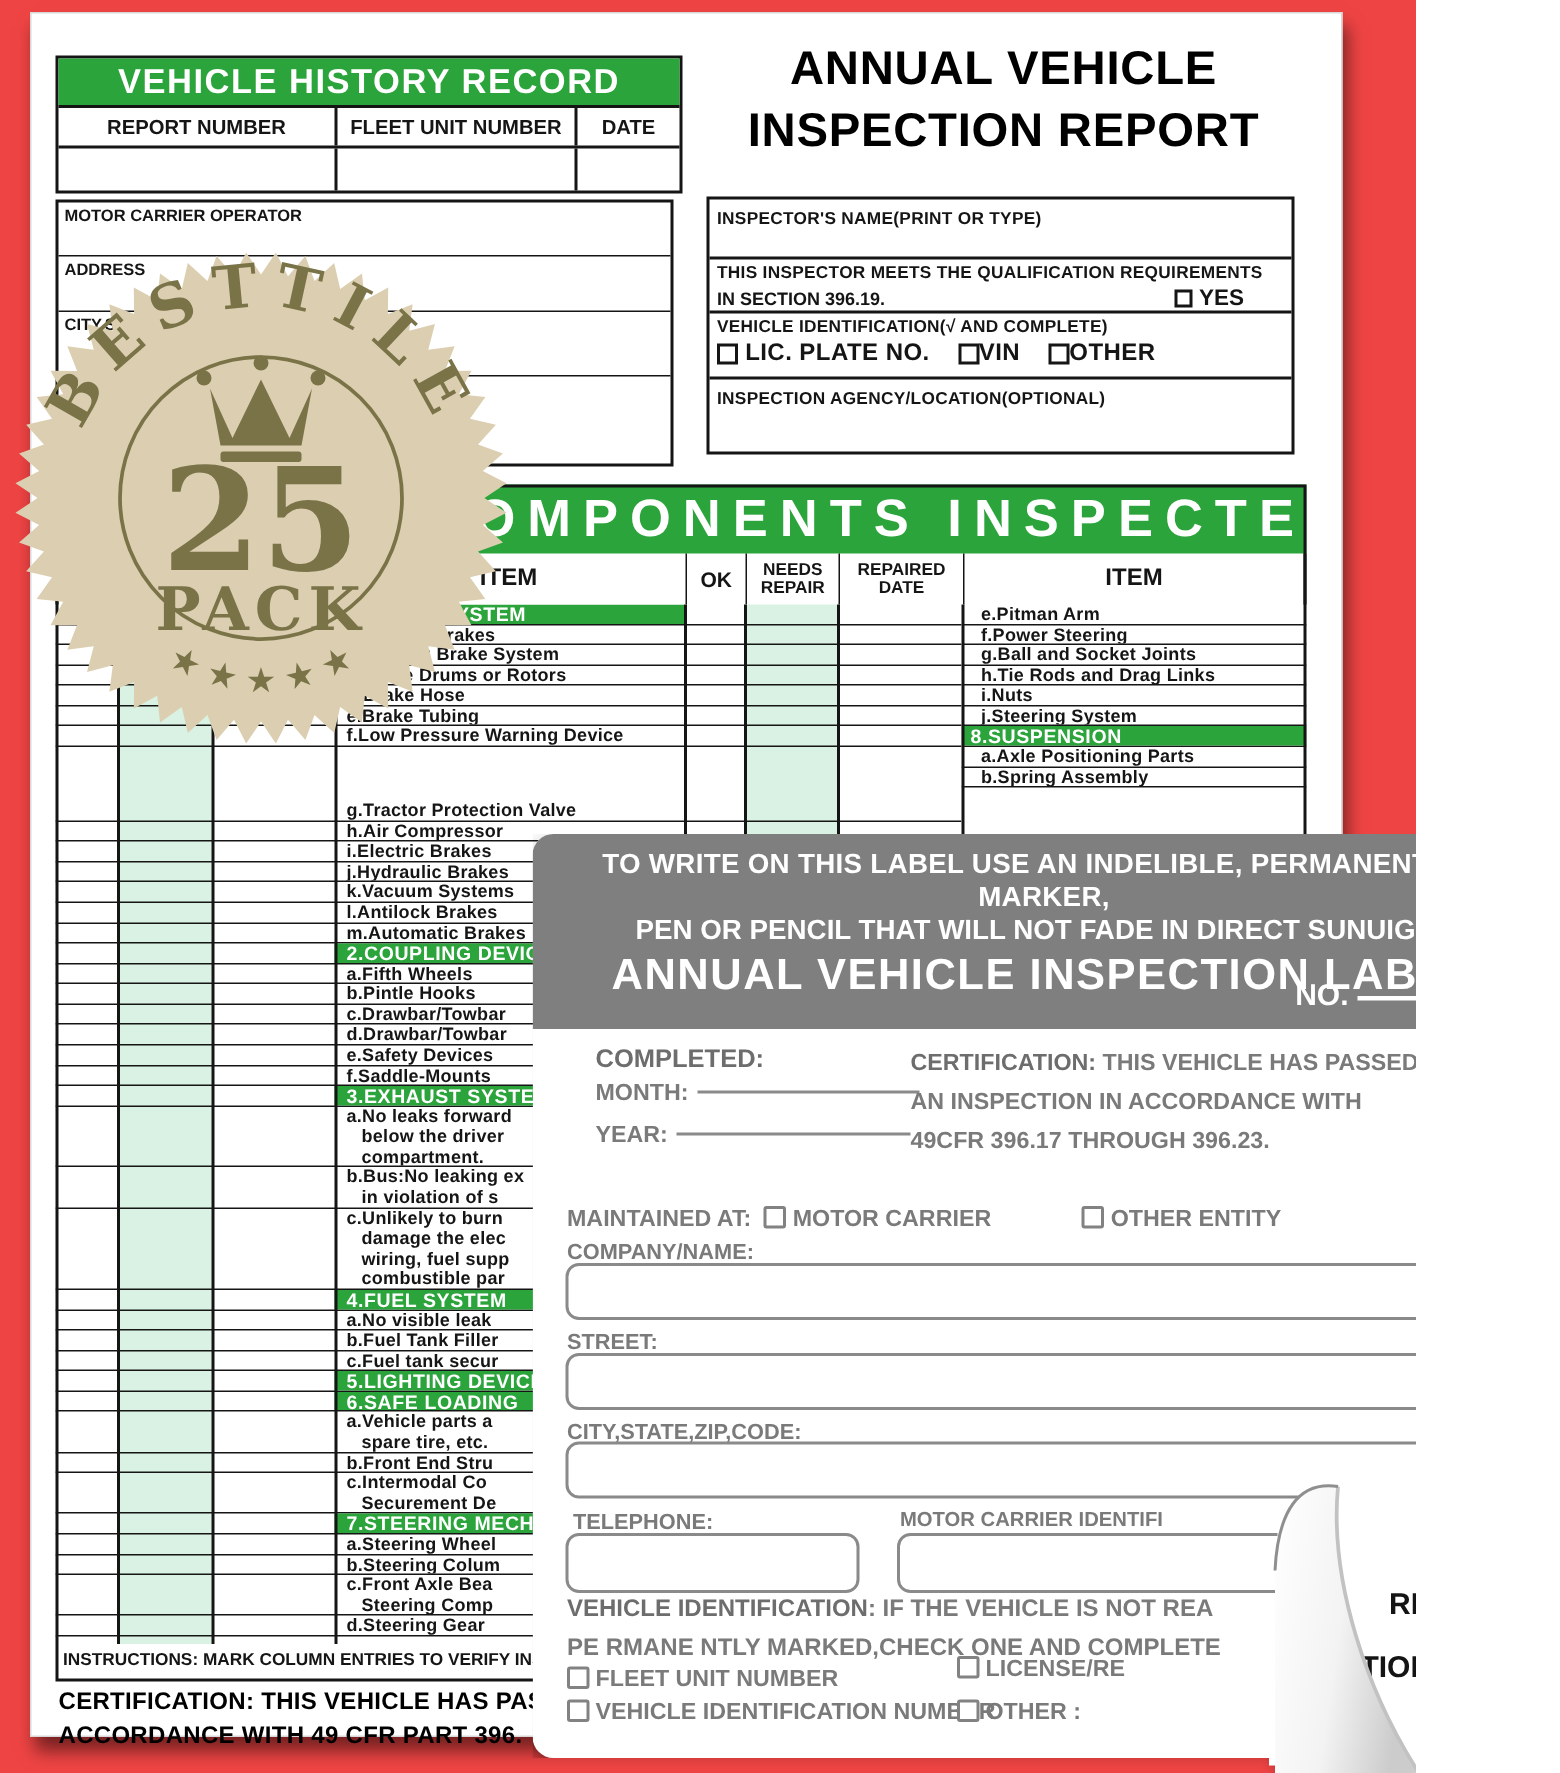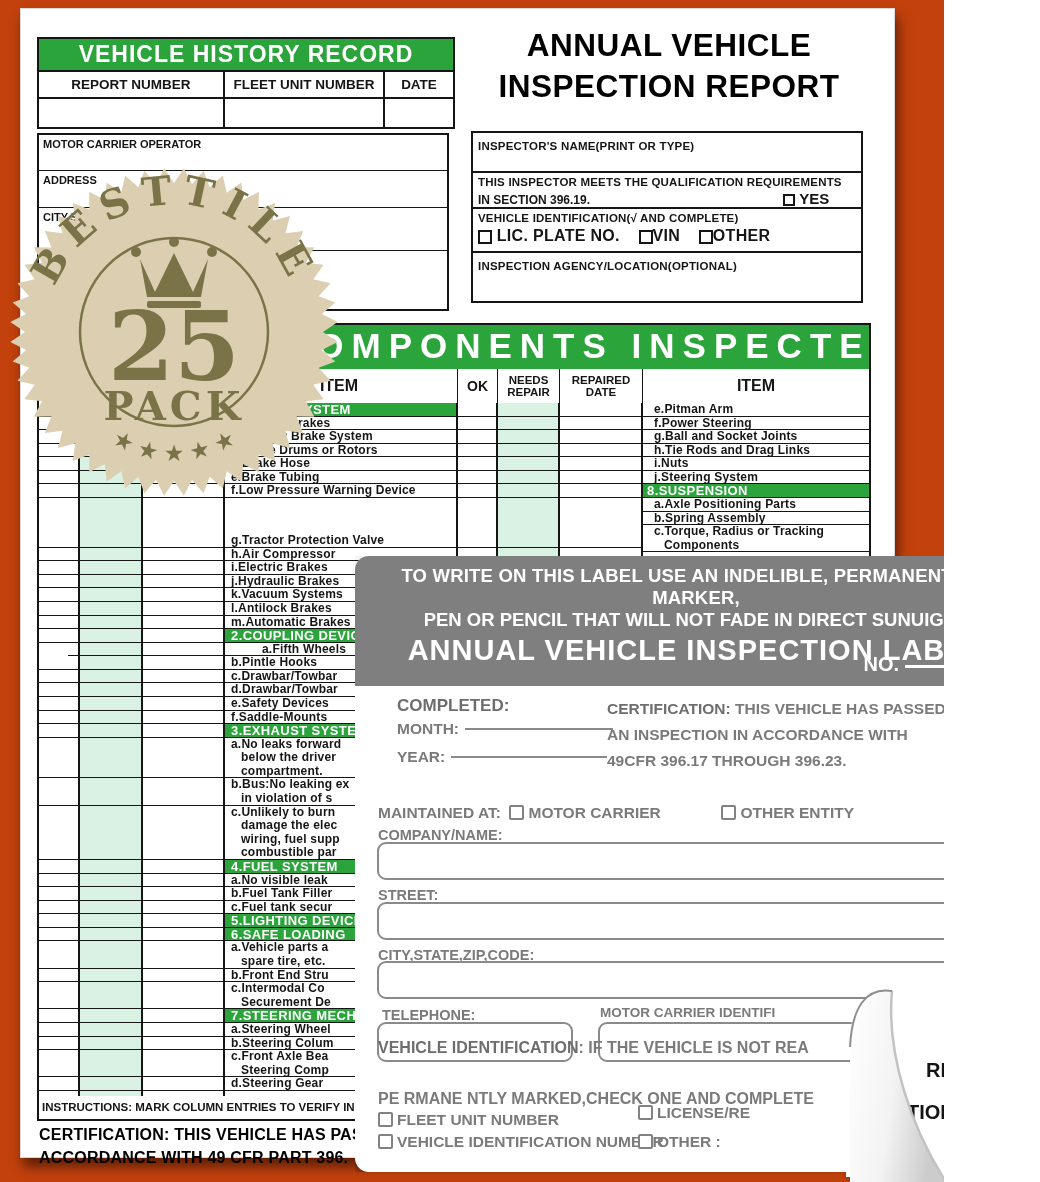--- a/index.html
+++ b/index.html
@@ -1,21 +1,21 @@
 <!DOCTYPE html>
 <html style="--banner-green: #2ca43c; --cell-green: #d9f2e3; --badge-tan: #dccfb1; --badge-olive: #7a7348; --label-gray: #7f7f7f; --label-ink: #7a7a7a; --ink: #151515;"><head>
 <meta charset="utf-8">
 <style>
   :root{
     --banner-green:#2ca43c; --cell-green:#d9f2e3; --badge-tan:#dccfb1; --badge-olive:#7a7348;
     --label-gray:#7f7f7f; --label-ink:#7a7a7a; --ink:#151515;
   }
   *{box-sizing:border-box;margin:0;padding:0}
   body{background:#fff;font-family:"Liberation Sans",sans-serif}
-  #stage{position:relative;width:944px;height:1182px;background:#c2410c;overflow:hidden}
+  #stage{position:relative;width:944px;height:1182px;background:#ef4444;overflow:hidden}
 
   
   #report{position:absolute;left:20px;top:8px;width:875px;height:1150px;background:#fff;
     border:1px solid #d8d8d8;box-shadow:3px 9px 11px rgba(0,0,0,.5);z-index:1;color:var(--ink)}
   .abs{position:absolute}
 
   
   #vhr{left:16px;top:28px;width:418px;border:2.5px solid var(--ink)}
   #vhr .vhr-title{background:var(--banner-green);color:#fff;font-weight:bold;font-size:23px;
     text-align:center;letter-spacing:1px;height:31px;line-height:31px}
@@ -282,21 +282,21 @@
           <div class="trow item" style="height: 13.59px;">
             <div class="tcell">
               <div>m.Automatic Brakes</div>
             </div>
           </div>
           <div class="trow section" style="height: 13.59px;">
             <div class="tcell">
               <div>2.COUPLING DEVICES</div>
             </div>
           </div>
-          <div class="trow item" style="height: 13.59px; margin-left: 31px;">
+          <div class="trow item" style="height: 13.59px;">
             <div class="tcell">
               <div>a.Fifth Wheels</div>
             </div>
           </div>
           <div class="trow item" style="height: 13.59px;">
             <div class="tcell">
               <div>b.Pintle Hooks</div>
             </div>
           </div>
           <div class="trow item" style="height: 13.59px;">
@@ -456,26 +456,20 @@
             </div>
           </div>
           <div class="trow item" style="height: 13.59px;">
             <div class="tcell">
               <div>a.Axle Positioning Parts</div>
             </div>
           </div>
           <div class="trow item" style="height: 13.59px;">
             <div class="tcell">
               <div>b.Spring Assembly</div>
-            </div>
-          </div>
-          <div class="trow item" style="height: 27.18px;">
-            <div class="tcell">
-              <div>c.Torque, Radius or Tracking</div>
-              <div>Components</div>
             </div>
           </div>
         </div>
       <div class="vl" style="left:41px"></div>
       <div class="vl" style="left:104px"></div>
       <div class="vl" style="left:186px"></div>
       <div class="vl" style="left:419px"></div>
       <div class="vl" style="left:459px"></div>
       <div class="vl" style="left:521px"></div>
       <div class="vl" style="left:604px"></div>
@@ -531,21 +525,21 @@
     <div class="lb txt14" style="left:23px;top:331px">STREET:</div>
     <div class="lbox" style="left:22px;top:346px;width:598px;height:38px"></div>
     <div class="lb txt14" style="left:23px;top:391px">CITY,STATE,ZIP,CODE:</div>
     <div class="lbox" style="left:22px;top:405px;width:598px;height:38px"></div>
 
     <div class="lb txt14" style="left:27px;top:451px">TELEPHONE:</div>
     <div class="lbox" style="left:22px;top:466px;width:196px;height:40px"></div>
     <div class="lb txt14" style="left:245px;top:449px;font-size:13.5px">MOTOR CARRIER IDENTIFI</div>
     <div class="lbox" style="left:243px;top:466px;width:262px;height:40px"></div>
 
-    <div class="lb txt15" style="left:23px;top:483px;font-size:16px">
+    <div class="lb txt15" style="left:23px;top:508px;font-size:16px">
       <span class="lbold">VEHICLE IDENTIFICATION</span><span>: IF THE VEHICLE IS NOT REA</span>
     </div>
     <div class="lb txt15" style="left:23px;top:534px;font-size:16px">PE RMANE NTLY MARKED,CHECK ONE AND COMPLETE</div>
     <div class="lb txt15" style="left:23px;top:555px">
       <span class="lcb"></span><span>FLEET UNIT NUMBER</span>
     </div>
     <div class="lb txt15" style="left:283px;top:548px">
       <span class="lcb"></span><span>LICENSE/RE</span>
     </div>
     <div class="lb txt15" style="left:23px;top:577px">

